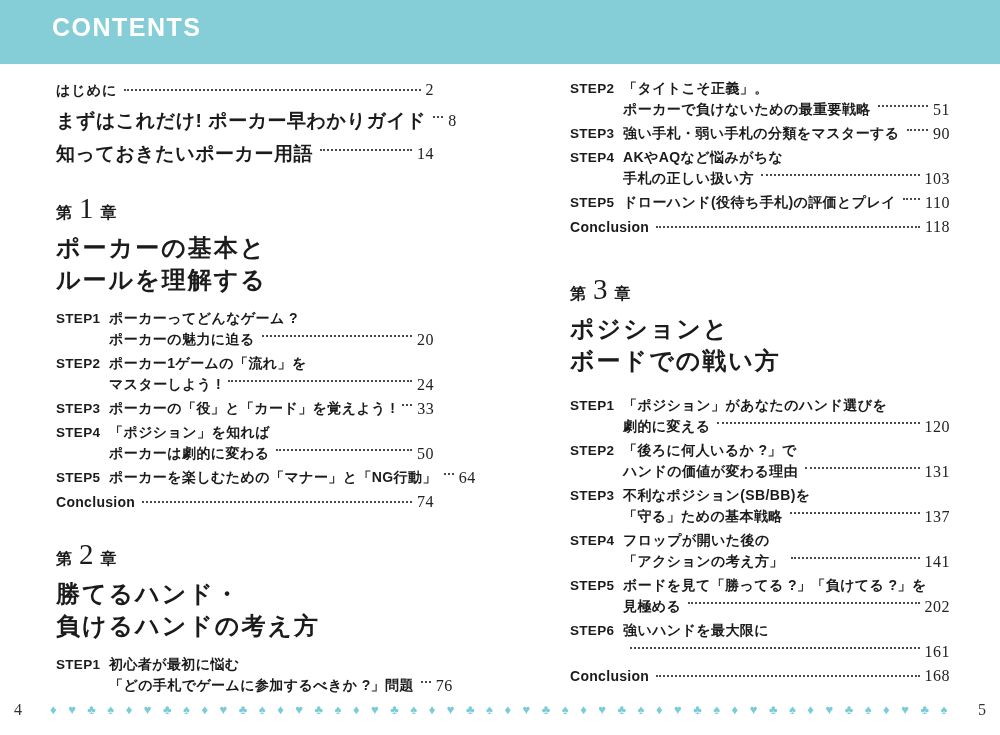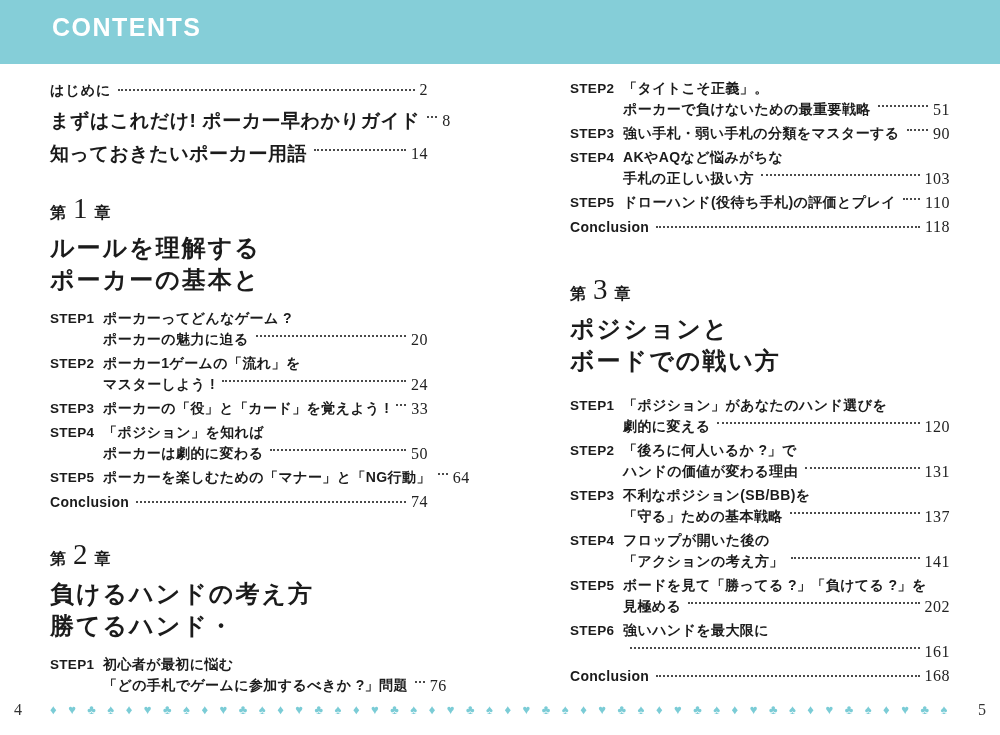--- a/index.html
+++ b/index.html
@@ -20,21 +20,21 @@
   }
   .header-title {
     margin: 0;
     position: absolute; left: 52px; bottom: 22px;
     font-size: 25px; font-weight: 700; letter-spacing: 1.5px;
     color: #ffffff;
   }
 
   
   .col { position: absolute; }
-  .col-left  { left: 50px;  top: 80px; width: 378px; }
+  .col-left  { left: 56px;  top: 80px; width: 378px; }
   .col-right { left: 570px; top: 78px; width: 380px; }
 
   .row { display: flex; align-items: baseline; }
 
   .frontmatter { font-weight: 700; }
   .fm-small { font-size: 14px; line-height: 20px; margin-bottom: 7px; letter-spacing: 1px; }
   .fm-big   { font-size: 19px; line-height: 27px; margin-bottom: 6px; letter-spacing: 0.5px; align-items: center; }
 
   .chapter { margin: 26px 0 12px; }
   .col-right .chapter { margin: 36px 0 18px; }
@@ -118,22 +118,22 @@
         <span class="leader"></span>
         <span class="pg">14</span>
       </div>
       <div class="chapter">
         <div class="ch-num">
           <span class="ch-affix">第</span>
           <span class="ch-n">1</span>
           <span class="ch-affix">章</span>
         </div>
         <div class="ch-title">
+          <div class="ch-title-line">ポーカーの基本と</div>
           <div class="ch-title-line">ルールを理解する</div>
-          <div class="ch-title-line">ポーカーの基本と</div>
         </div>
       </div>
       <div class="step">
         <span class="step-label">STEP1</span>
         <div class="step-lines">
           <div class="line">
             <span class="t">ポーカーってどんなゲーム ?</span>
           </div>
           <div class="line">
             <span class="t">ポーカーの魅力に迫る</span>
@@ -193,22 +193,22 @@
         <span class="leader"></span>
         <span class="pg">74</span>
       </div>
       <div class="chapter">
         <div class="ch-num">
           <span class="ch-affix">第</span>
           <span class="ch-n">2</span>
           <span class="ch-affix">章</span>
         </div>
         <div class="ch-title">
+          <div class="ch-title-line">勝てるハンド・</div>
           <div class="ch-title-line">負けるハンドの考え方</div>
-          <div class="ch-title-line">勝てるハンド・</div>
         </div>
       </div>
       <div class="step">
         <span class="step-label">STEP1</span>
         <div class="step-lines">
           <div class="line">
             <span class="t">初心者が最初に悩む</span>
           </div>
           <div class="line">
             <span class="t">「どの手札でゲームに参加するべきか ?」問題</span>

